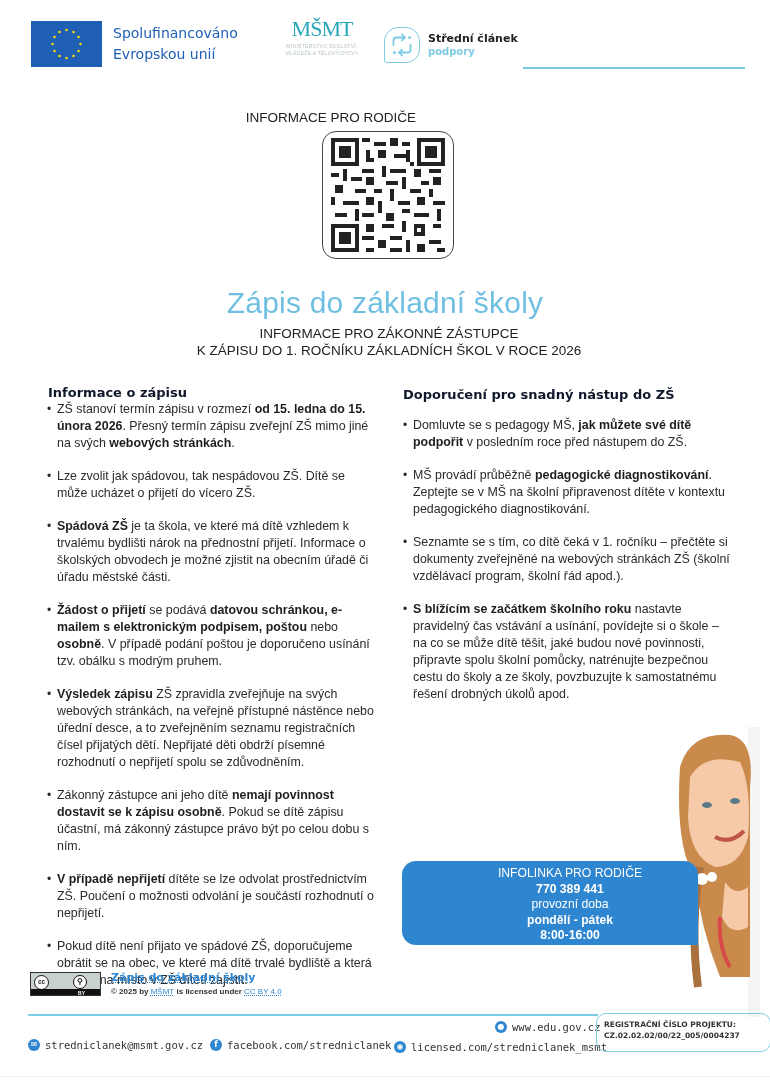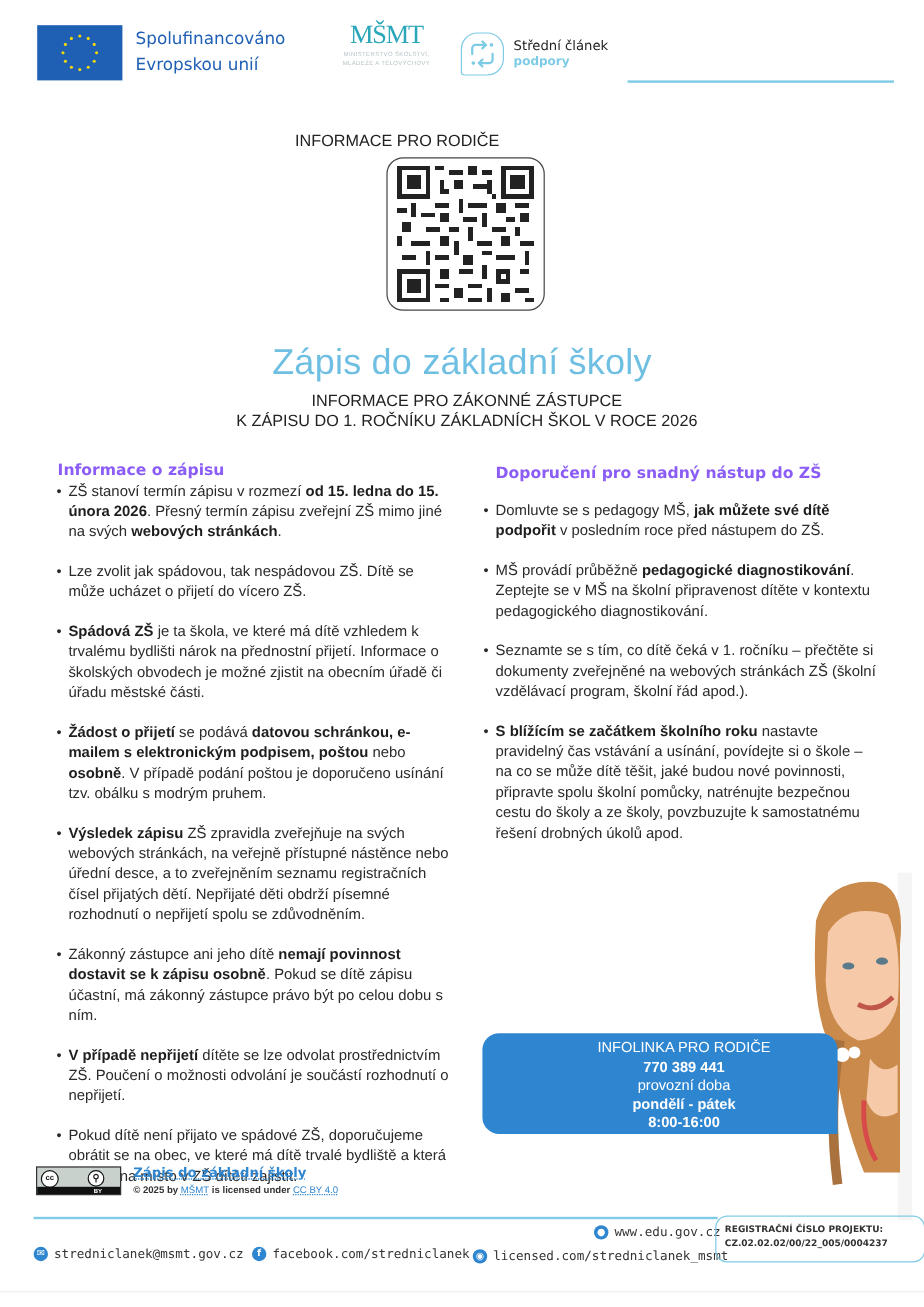--- a/index.html
+++ b/index.html
@@ -9,40 +9,40 @@
   
   .eu-flag { position: absolute; left: 31px; top: 21px; width: 71px; height: 46px; background: #1f5fb4; }
   .eu-flag svg { width: 100%; height: 100%; }
   .eu-text { position: absolute; left: 113px; top: 23px; font-family: "DejaVu Sans", sans-serif; font-size: 14px; line-height: 21px; color: #1f5fb4; }
   .msmt-logo { position: absolute; left: 272px; top: 20px; width: 100px; height: 52px; text-align: center; }
   .msmt-mark { font-family: "Liberation Serif", serif; color: #2aa7b8; font-size: 22px; line-height: 17px; letter-spacing: -1px; }
   .msmt-sub { font-size: 5px; color: #b8c4c8; line-height: 7px; letter-spacing: 0.3px; margin-top: 6px; }
   .sc-logo { position: absolute; left: 384px; top: 27px; width: 36px; height: 36px; border: 1.5px solid #7ecbe6; border-radius: 14px 14px 14px 3px; }
   .sc-logo svg { width: 100%; height: 100%; }
   .sc-text { position: absolute; left: 428px; top: 32px; font-family: "DejaVu Sans", sans-serif; font-size: 11px; line-height: 13px; }
-  .sc-title { color: #222; font-weight: normal; }
+  .sc-title { color: #222; font-weight: bold; }
   .sc-sub { color: #7ecbe6; font-weight: bold; font-size: 10px; }
   .header-line { position: absolute; left: 523px; top: 67px; width: 222px; height: 1.5px; background: #7ecbe6; }
 
   
   .qr-label { position: absolute; left: 0; width: 662px; top: 110px; text-align: center; font-size: 13.5px; color: #222; }
   .qr-box { position: absolute; left: 322px; top: 131px; width: 132px; height: 128px; border: 1.5px solid #444; border-radius: 14px; padding: 6px; }
   .qr-box svg { width: 100%; height: 100%; }
 
   
   .main-title { position: absolute; left: 0; width: 770px; top: 286px; text-align: center; font-size: 30px; color: #6fbfe2; letter-spacing: 0.2px; }
   .subtitle { position: absolute; left: 0; width: 778px; top: 325px; text-align: center; font-size: 13.5px; line-height: 17px; color: #222; }
 
   
   .col { position: absolute; font-size: 12.4px; line-height: 17px; color: #2a2a2a; }
   .col-left { left: 44px; top: 384px; width: 330px; }
   .col-right { left: 400px; top: 386px; width: 335px; }
-  .col-heading { font-family: "DejaVu Sans", sans-serif; font-weight: bold; font-size: 13px; color: #8b5cf6; margin-bottom: 0; line-height: 17px; }
+  .col-heading { font-family: "DejaVu Sans", sans-serif; font-weight: bold; font-size: 13px; color: #0f172a; margin-bottom: 0; line-height: 17px; }
   .col-left .col-heading { margin-left: 4px; }
-  .col-right .col-heading { margin-left: 13px; margin-bottom: 14px; }
+  .col-right .col-heading { margin-left: 3px; margin-bottom: 14px; }
   .bullet { position: relative; padding-left: 13px; margin-bottom: 16px; }
   .bullet::before { content: "•"; position: absolute; left: 3px; top: 0; font-size: 12px; }
   .bullet b { font-weight: bold; color: #1e1e1e; }
   .col-right .bullet { margin-bottom: 16px; }
 
   
   .infoline { position: absolute; left: 402px; top: 861px; width: 296px; height: 84px; background: #2f86d0; border-radius: 14px 14px 0 14px; color: #fff; text-align: center; padding-top: 5px; padding-left: 40px; font-size: 12.2px; line-height: 15.5px; }
   .infoline .bold { font-weight: bold; }
 
   

